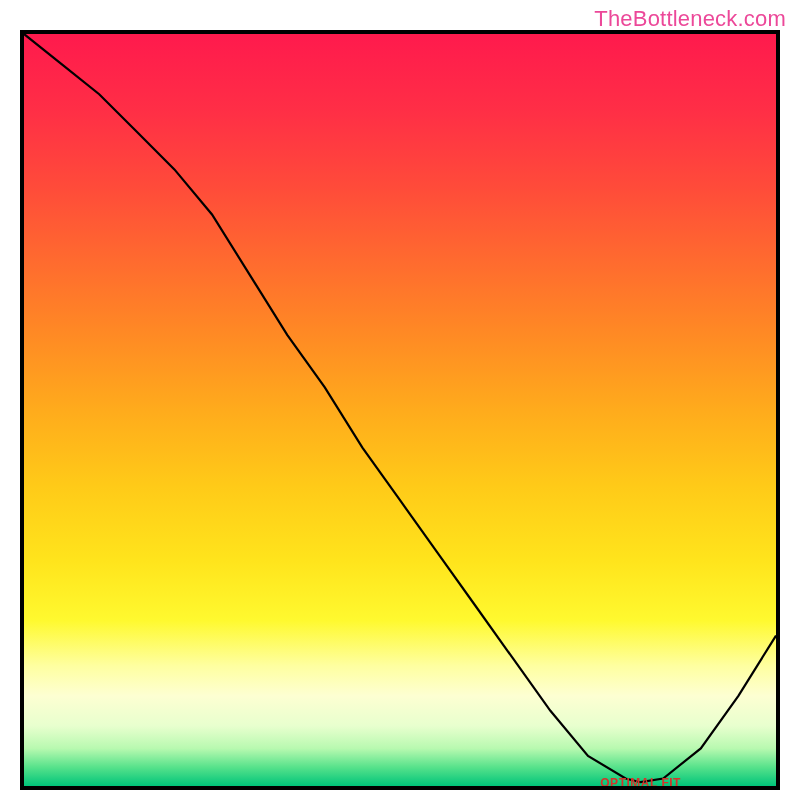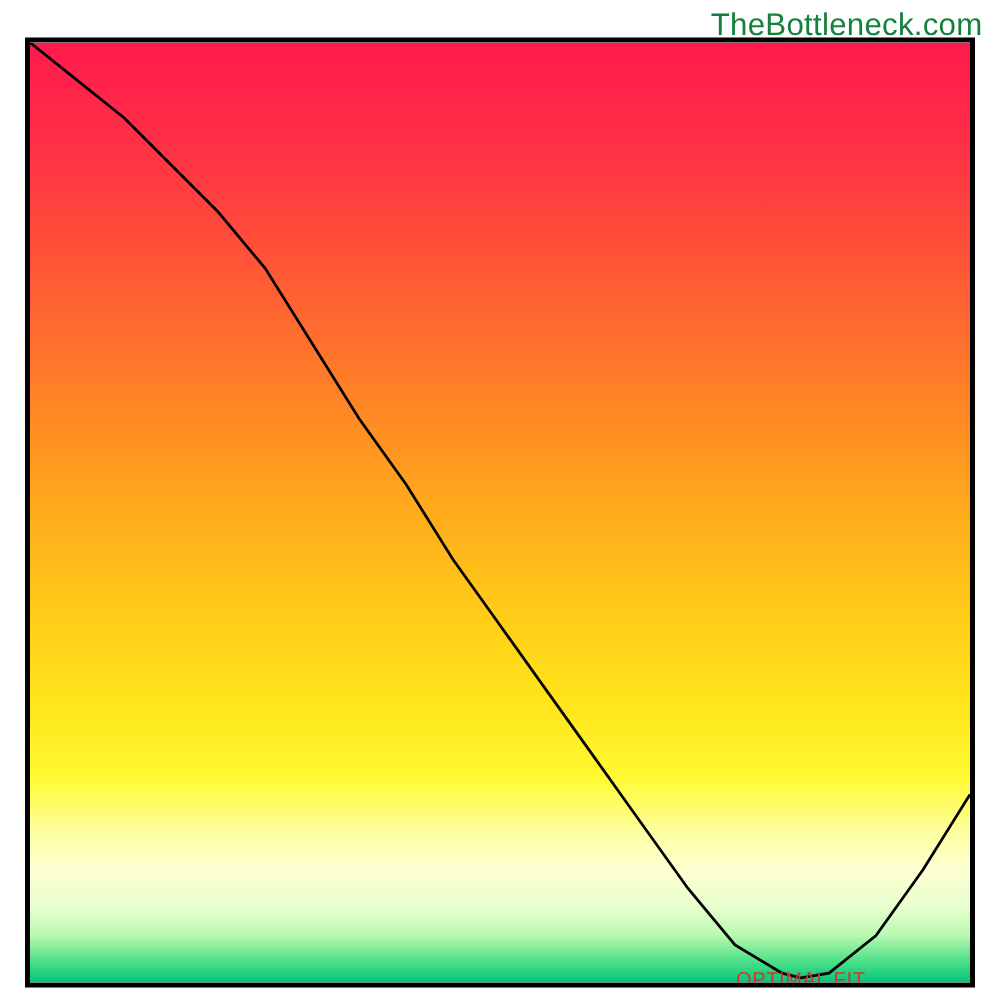--- a/index.html
+++ b/index.html
@@ -12,22 +12,22 @@
   }
   .container {
     position: relative;
     width: 800px;
     height: 800px;
   }
   .watermark {
     position: absolute;
     top: 6px;
     right: 14px;
-    font-size: 25px;
-    color: #15803d;
+    font-size: 22px;
+    color: #ec4899;
     font-weight: 500;
     letter-spacing: 0.2px;
   }
   .plot-frame {
     position: absolute;
     left: 20px;
     top: 30px;
     width: 760px;
     height: 760px;
     border: 4px solid #000;
@@ -36,22 +36,22 @@
   }
   .gradient-layer, .curve-layer {
     position: absolute;
     left: 0;
     top: 0;
     width: 100%;
     height: 100%;
   }
   .footer-label {
     position: absolute;
-    font-size: 16px;
-    font-weight: 400;
+    font-size: 12px;
+    font-weight: 700;
     color: #d6332b;
     letter-spacing: 0.5px;
     transform: translate(-50%, 0);
     white-space: nowrap;
   }
 </style>
 </head>
 <body>
 <div class="container">
 

